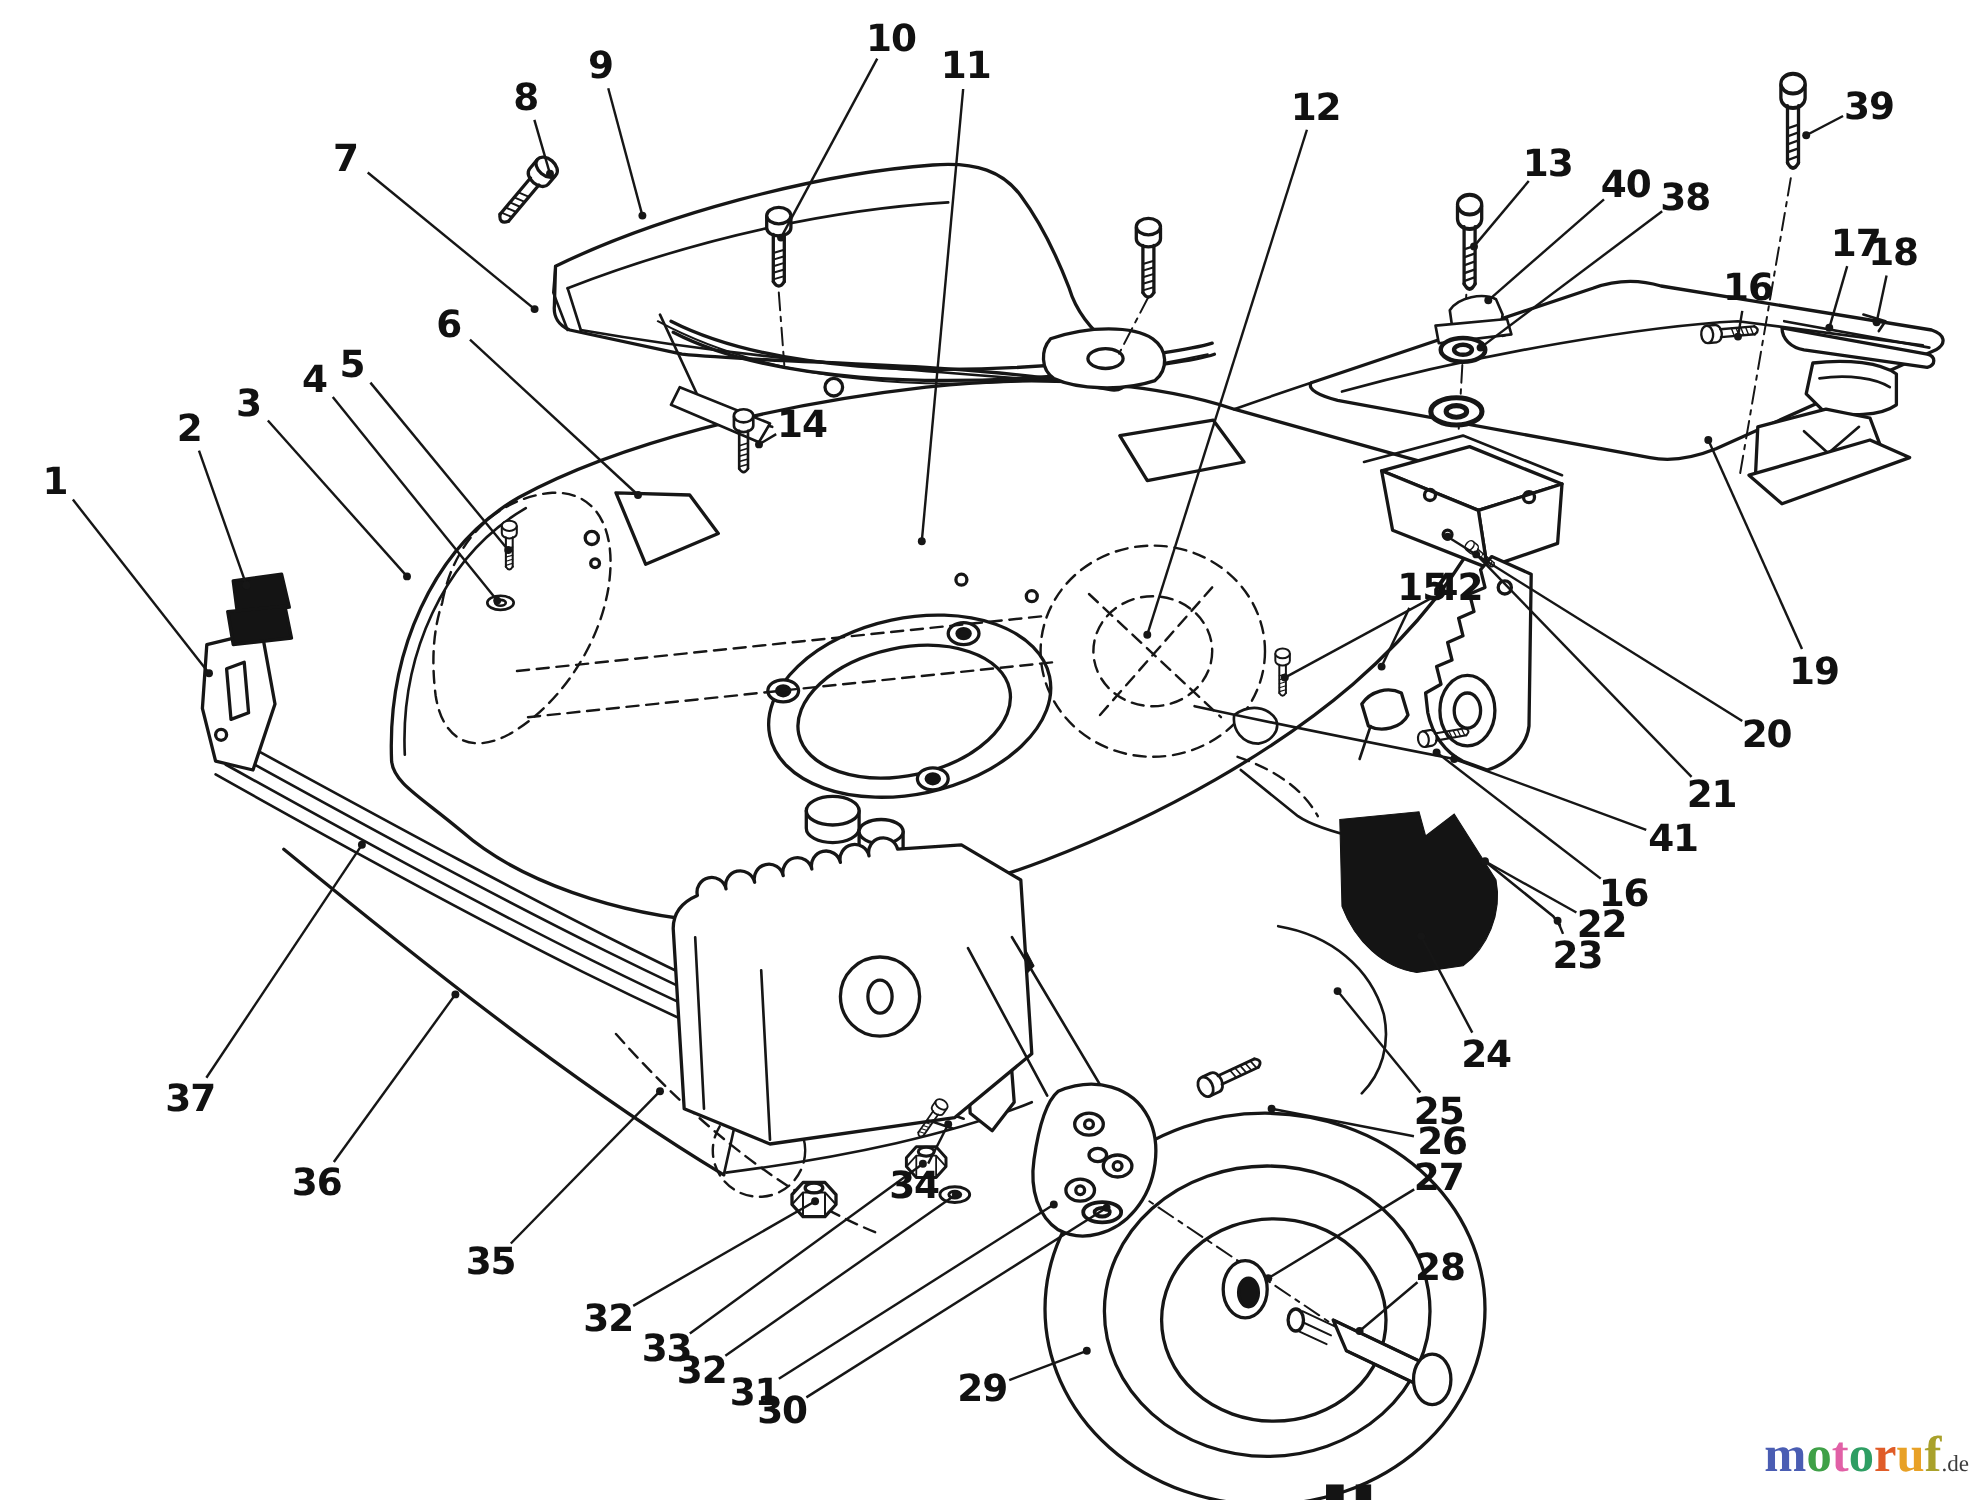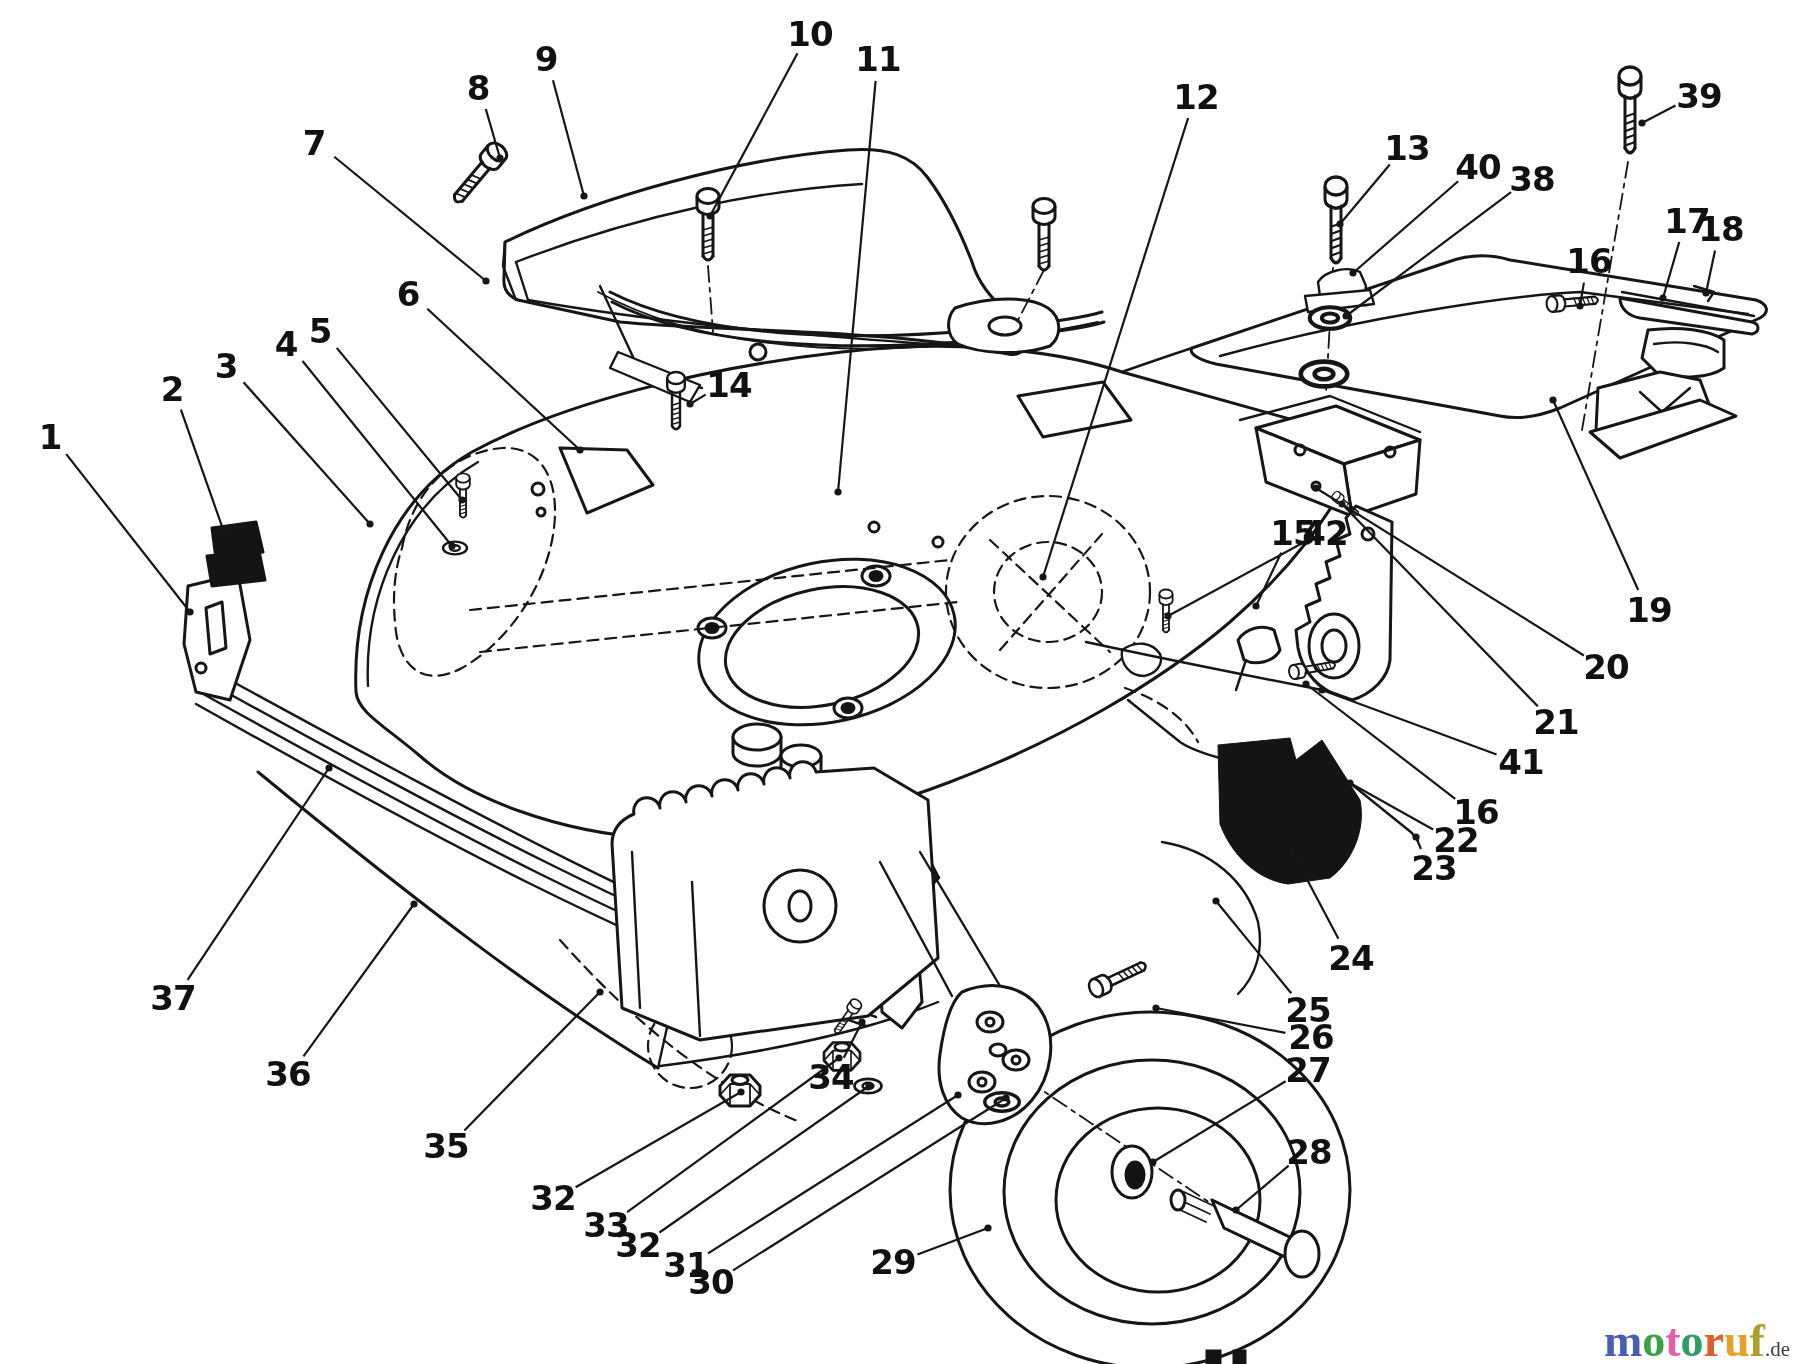--- a/index.html
+++ b/index.html
@@ -15,21 +15,21 @@
   .wfill{fill:#ffffff}
   .black{fill:#141414;stroke:#141414;}
   .hid{stroke-dasharray:11 7;stroke-width:2.2}
   .cl{stroke-dasharray:16 6 4 6;stroke-width:1.8}
   .callout-text{
     font-family:"DejaVu Sans","Liberation Sans",sans-serif;
     font-weight:bold;font-size:34px;fill:#111;letter-spacing:-1px;
   }
   .leader{stroke:#161616;stroke-width:2.2;}
   .brand{
-    position:absolute;right:10px;bottom:0;
+    position:absolute;right:10px;bottom:19px;
     font-family:"Liberation Serif","DejaVu Serif",serif;
     font-weight:bold;font-size:46px;line-height:1;user-select:none;text-align:center;
   }
   .brand .suffix{font-size:21px;font-weight:normal;}
 </style>
 </head>
 <body>
 
 <div class="stage">
 <svg viewBox="0 0 1800 1364" width="1800" height="1364">

